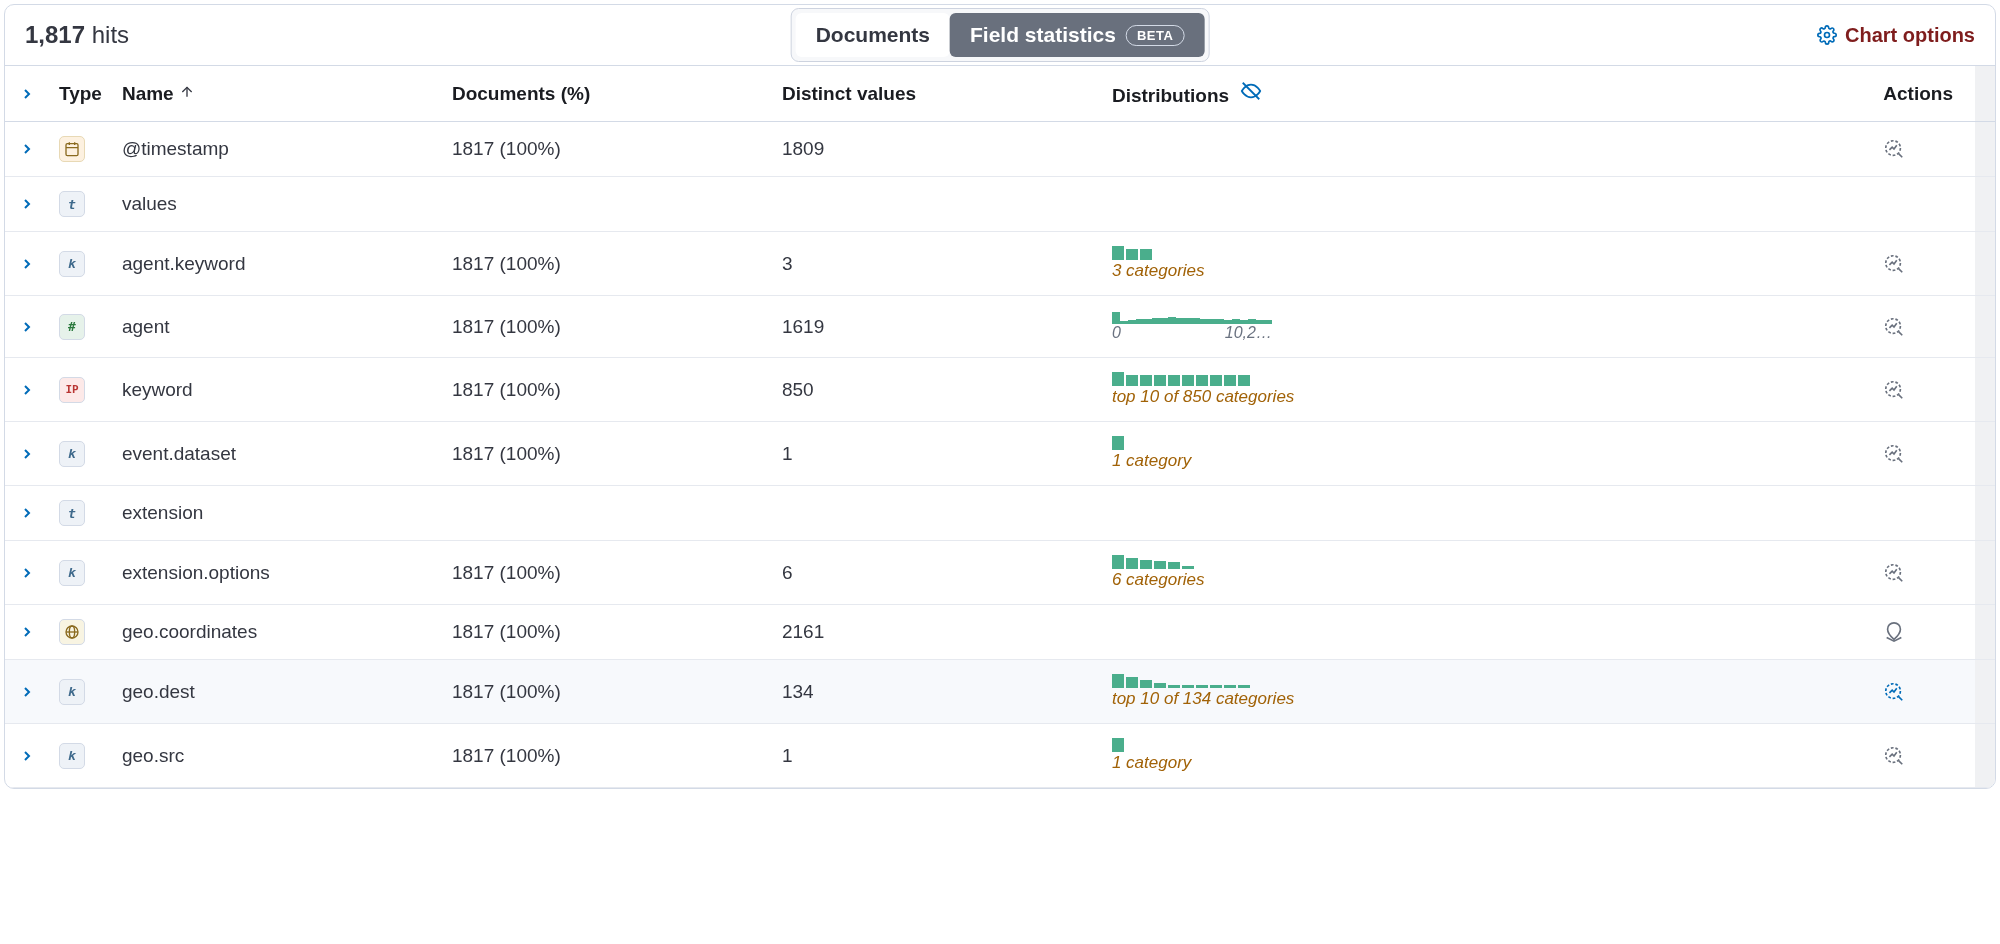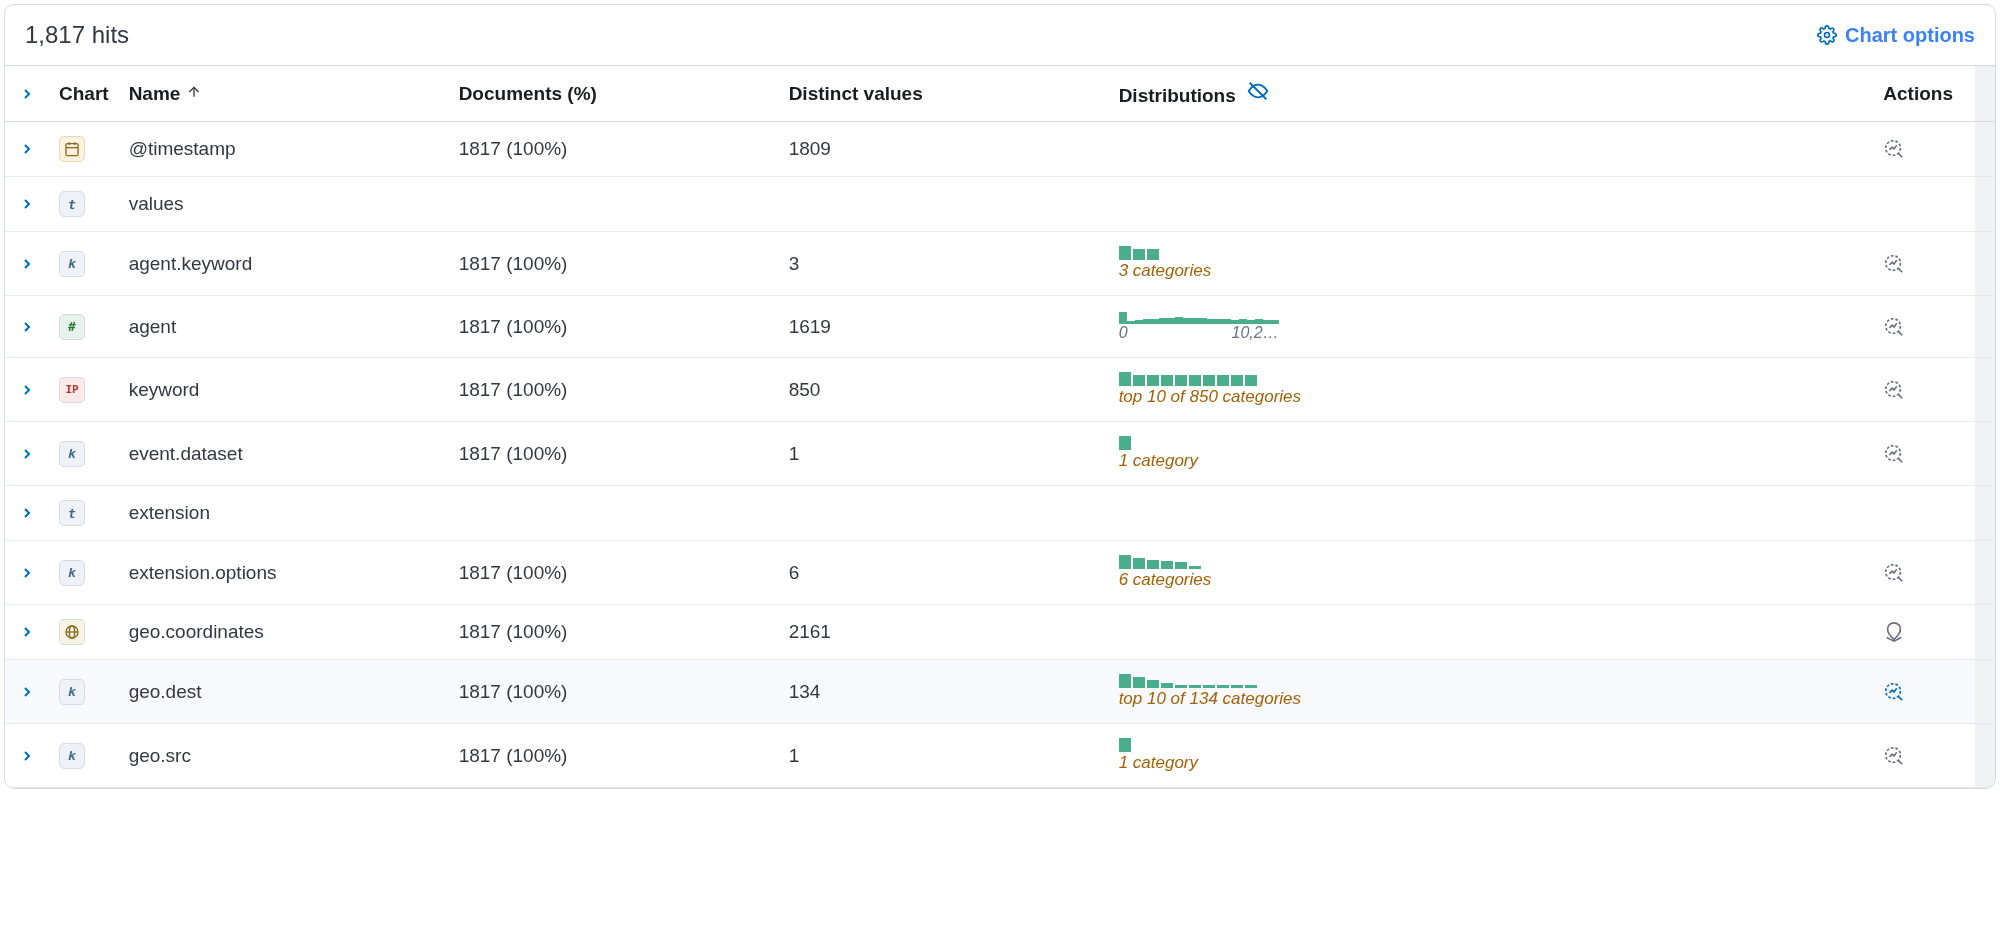--- a/index.html
+++ b/index.html
@@ -19,21 +19,21 @@
     display: flex;
     align-items: center;
     padding: 16px 20px;
     position: relative;
     border-bottom: 1px solid #d3dae6;
   }
   .hits {
     font-size: 24px;
     color: #343741;
   }
-  .hits .count { font-weight: 400; }
+  .hits .count { font-weight: 700; }
   .tab-group {
     position: absolute;
     left: 50%;
     transform: translateX(-50%);
     display: flex;
     background: #f7f8fa;
     border: 1px solid #cdd3df;
     border-radius: 8px;
     padding: 4px;
   }
@@ -61,21 +61,21 @@
     font-weight: 700;
     letter-spacing: 0.5px;
     padding: 2px 10px;
     border-radius: 12px;
   }
   .chart-options {
     margin-left: auto;
     display: flex;
     align-items: center;
     gap: 8px;
-    color: #3b82f6;
+    color: #7f1d1d;
     font-size: 20px;
     font-weight: 600;
     cursor: pointer;
   }
   .gear {
     width: 20px; height: 20px;
   }
   .table-wrap {
     overflow-x: hidden;
   }
@@ -173,40 +173,49 @@
 <body>
 
 <div class="panel">
 
   <div class="header">
     <div class="hits">
       <span class="count">1,817</span>
       <span>hits</span>
     </div>
 
+    <div class="tab-group">
+      <div class="tab">
+        <span>Documents</span>
+      </div>
+      <div class="tab active">
+        <span>Field statistics</span>
+        <span class="badge">BETA</span>
+      </div>
+    </div>
 
     <div class="chart-options">
       <svg class="gear" viewBox="0 0 24 24" fill="none" stroke="#006bb8" stroke-width="2">
         <circle cx="12" cy="12" r="3"></circle>
         <path d="M19.4 15a1.65 1.65 0 0 0 .33 1.82l.06.06a2 2 0 1 1-2.83 2.83l-.06-.06a1.65 1.65 0 0 0-1.82-.33 1.65 1.65 0 0 0-1 1.51V21a2 2 0 1 1-4 0v-.09a1.65 1.65 0 0 0-1-1.51 1.65 1.65 0 0 0-1.82.33l-.06.06a2 2 0 1 1-2.83-2.83l.06-.06a1.65 1.65 0 0 0 .33-1.82 1.65 1.65 0 0 0-1.51-1H3a2 2 0 1 1 0-4h.09a1.65 1.65 0 0 0 1.51-1 1.65 1.65 0 0 0-.33-1.82l-.06-.06A2 2 0 1 1 7.04 4.2l.06.06a1.65 1.65 0 0 0 1.82.33h0a1.65 1.65 0 0 0 1-1.51V3a2 2 0 1 1 4 0v.09a1.65 1.65 0 0 0 1 1.51h0a1.65 1.65 0 0 0 1.82-.33l.06-.06a2 2 0 1 1 2.83 2.83l-.06.06a1.65 1.65 0 0 0-.33 1.82v0a1.65 1.65 0 0 0 1.51 1H21a2 2 0 1 1 0 4h-.09a1.65 1.65 0 0 0-1.51 1z"></path>
       </svg>
       <span>Chart options</span>
     </div>
   </div>
 
   <div class="table-wrap">
     <table>
       <thead>
         <tr>
           <th class="col-expand">
             <svg width="16" height="16" viewBox="0 0 24 24" fill="none" stroke="#006bb8" stroke-width="3">
                 <polyline points="9 18 15 12 9 6"></polyline>
               </svg>
           </th>
-          <th class="col-type">Chart</th>
+          <th class="col-type">Type</th>
           <th class="col-name">
             <span>Name</span>
             <span class="sort-arrow">
               <svg style="display:inline" width="16" height="16" viewBox="0 0 24 24" fill="none" stroke="#343741" stroke-width="2">
                   <line x1="12" y1="19" x2="12" y2="5"></line>
                   <polyline points="5 12 12 5 19 12"></polyline>
                 </svg>
             </span>
           </th>
           <th class="col-docs">Documents (%)</th>

